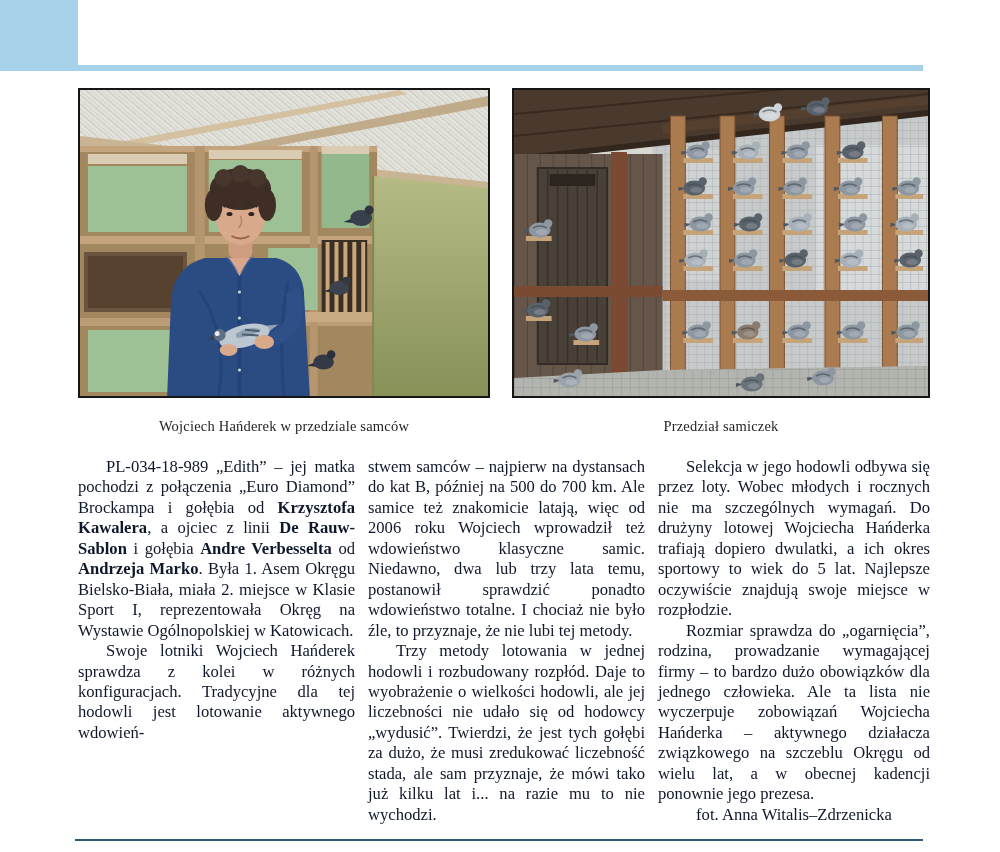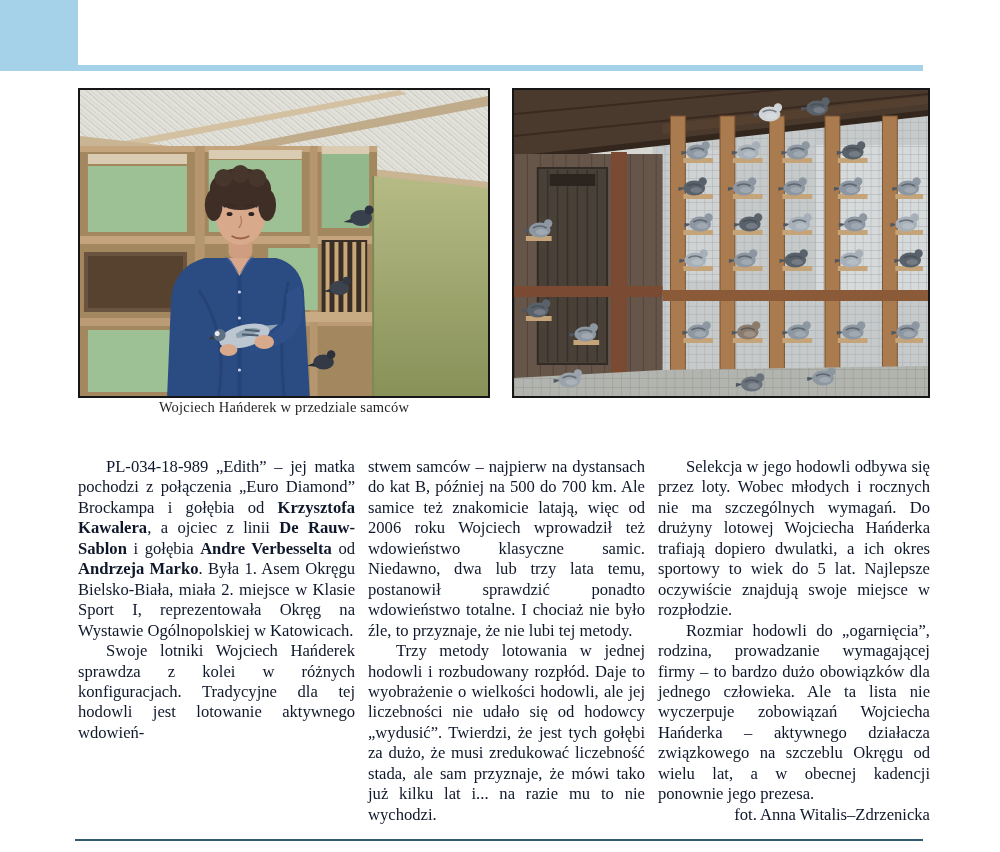--- a/index.html
+++ b/index.html
@@ -7,33 +7,33 @@
         font-family:"Liberation Serif", serif;}
   
   .corner-square{position:absolute;left:0;top:0;width:78px;height:71px;background:var(--accent,#a5d2e9);}
   .top-bar{position:absolute;left:0;top:65px;width:923px;height:6px;background:var(--accent,#a5d2e9);}
   .bottom-rule{position:absolute;left:75px;top:839px;width:848px;height:2px;background:var(--rule,#335a73);}
   
   .photo{position:absolute;top:88px;height:310px;border:2px solid #161616;box-sizing:border-box;background:#d8d8d2;}
   .photo-left{left:78px;width:412px;}
   .photo-right{left:512px;width:418px;}
   .photo svg{display:block;width:100%;height:100%;}
-  .caption{position:absolute;top:398px;font-size:14.5px;line-height:18px;color:#1f1f1f;text-align:center;letter-spacing:.2px;}
+  .caption{position:absolute;top:417px;font-size:14.5px;line-height:18px;color:#1f1f1f;text-align:center;letter-spacing:.2px;}
   .caption-left{left:78px;width:412px;}
   .caption-right{left:512px;width:418px;}
   
   .col{position:absolute;top:457px;font-size:16.6px;line-height:20.45px;color:#0f172a;
        text-align:justify;hyphens:none;}
   .col p{margin:0;}
   .col p.ind{text-indent:28px;}
   .col p.cont{text-align-last:justify;}
   #col1{left:78px;width:277px;}
   #col2{left:368px;width:277px;}
   #col3{left:658px;width:272px;}
-  .credit{text-align:right;}
+  .credit{text-align:center;}
   b{font-weight:bold;}
 </style>
 </head>
 <body>
 
 <div class="page">
 
   <div class="corner-square"></div>
   <div class="top-bar"></div>
 
@@ -259,31 +259,32 @@
 
       <polygon points="0,288 150,280 418,276 418,306 0,306" fill="#b2b4af"></polygon>
       <polygon points="0,288 150,280 418,276 418,306 0,306" fill="url(#glf)"></polygon>
       <use href="#pg" x="56" y="290" color="#9aa3ac"></use>
       <use href="#pg" x="240" y="294" color="#6a727c"></use>
       <use href="#pg" x="312" y="288" color="#8d97a2"></use>
     </svg>
   </figure>
 
   <div class="caption caption-left">Wojciech Hańderek w przedziale samców</div>
+  <div class="caption caption-right">Przedział samiczek</div>
 
   <div class="col" id="col1">
     <p class="ind"><span>PL-034-18-989 „Edith” – jej matka pochodzi z połączenia „Euro Diamond” Brockampa i gołębia od </span><b>Krzysztofa Kawalera</b><span>, a ojciec z linii </span><b>De Rauw-Sablon</b><span> i gołębia </span><b>Andre Verbesselta</b><span> od </span><b>Andrzeja Marko</b><span>. Była 1. Asem Okręgu Bielsko-Biała, miała 2. miejsce w Klasie Sport I, reprezentowała Okręg na Wystawie Ogólnopolskiej w Katowicach.</span></p>
     <p class="ind cont">Swoje lotniki Wojciech Hańderek sprawdza z kolei w różnych konfiguracjach. Tradycyjne dla tej hodowli jest lotowanie aktywnego wdowień-</p>
   </div>
 
   <div class="col" id="col2">
     <p>stwem samców – najpierw na dystansach do kat B, później na 500 do 700 km. Ale samice też znakomicie latają, więc od 2006 roku Wojciech wprowadził też wdowieństwo klasyczne samic. Niedawno, dwa lub trzy lata temu, postanowił sprawdzić ponadto wdowieństwo totalne. I chociaż nie było źle, to przyznaje, że nie lubi tej metody.</p>
     <p class="ind">Trzy metody lotowania w jednej hodowli i rozbudowany rozpłód. Daje to wyobrażenie o wielkości hodowli, ale jej liczebności nie udało się od hodowcy „wydusić”. Twierdzi, że jest tych gołębi za dużo, że musi zredukować liczebność stada, ale sam przyznaje, że mówi tako już kilku lat i... na razie mu to nie wychodzi.</p>
   </div>
 
   <div class="col" id="col3">
     <p class="ind">Selekcja w jego hodowli odbywa się przez loty. Wobec młodych i rocznych nie ma szczególnych wymagań. Do drużyny lotowej Wojciecha Hańderka trafiają dopiero dwulatki, a ich okres sportowy to wiek do 5 lat. Najlepsze oczywiście znajdują swoje miejsce w rozpłodzie.</p>
-    <p class="ind">Rozmiar hodowli do „ogarnięcia”, rodzina, prowadzanie wymagającej firmy – to bardzo dużo obowiązków dla jednego człowieka. Ale ta lista nie wyczerpuje zobowiązań Wojciecha Hańderka – aktywnego działacza związkowego na szczeblu Okręgu od wielu lat, a w obecnej kadencji ponownie jego prezesa.</p>
+    <p class="ind">Rozmiar sprawdza do „ogarnięcia”, rodzina, prowadzanie wymagającej firmy – to bardzo dużo obowiązków dla jednego człowieka. Ale ta lista nie wyczerpuje zobowiązań Wojciecha Hańderka – aktywnego działacza związkowego na szczeblu Okręgu od wielu lat, a w obecnej kadencji ponownie jego prezesa.</p>
     <p class="credit">fot. Anna Witalis–Zdrzenicka</p>
   </div>
 
   <div class="bottom-rule"></div>
 </div>
 
 </body></html>

